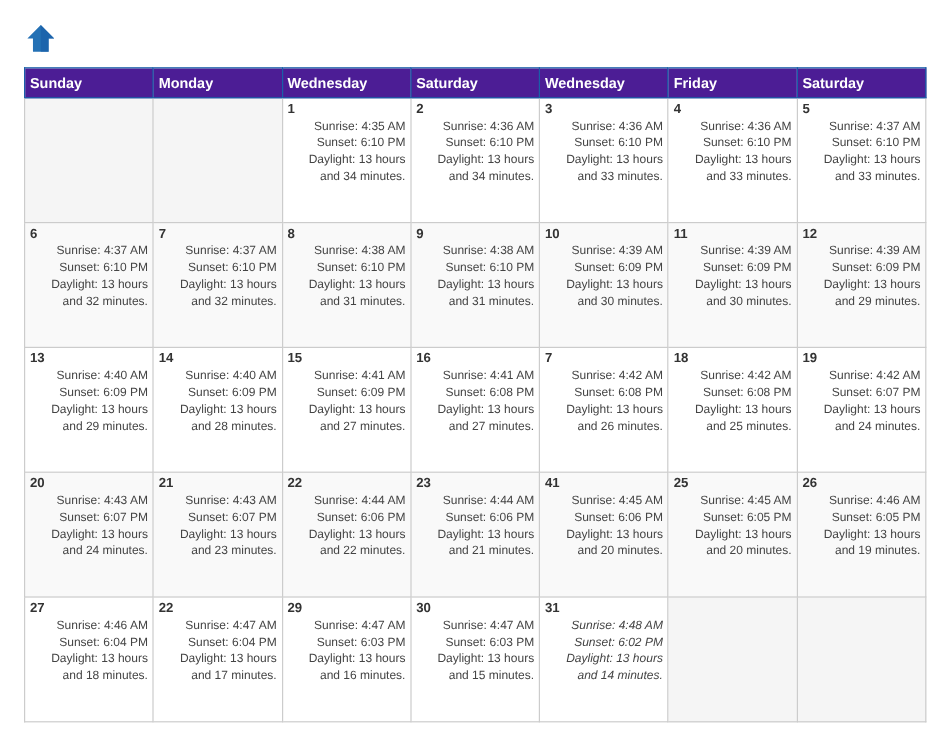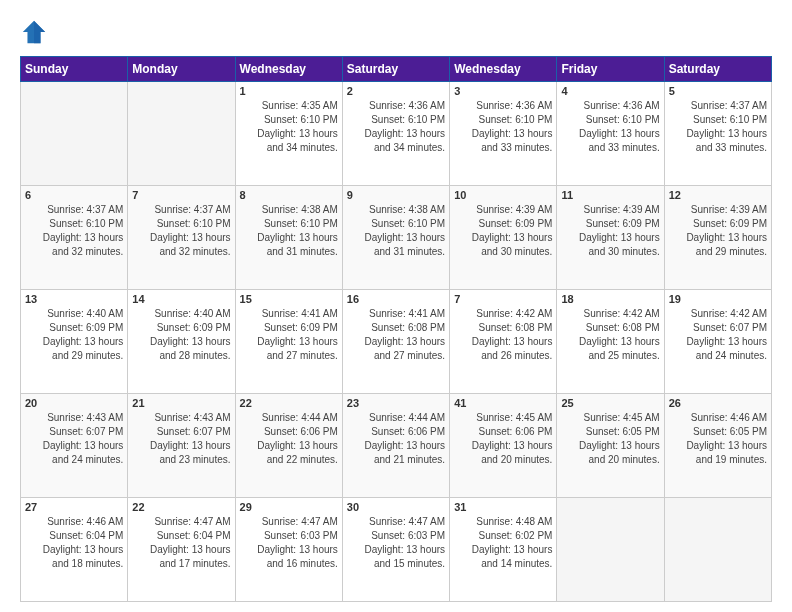--- a/index.html
+++ b/index.html
@@ -348,21 +348,21 @@
           </td>
           <td>
             <span class="day-num">30</span>
             <div class="day-info" style="white-space: pre-line;">Sunrise: 4:47 AM
 Sunset: 6:03 PM
 Daylight: 13 hours
 and 15 minutes.</div>
           </td>
           <td>
             <span class="day-num">31</span>
-            <div class="day-info" style="white-space: pre-line;">Sunrise: 4:48 AM
+            <div class="day-info" style="white-space: pre-line; font-style: italic;">Sunrise: 4:48 AM
 Sunset: 6:02 PM
 Daylight: 13 hours
 and 14 minutes.</div>
           </td>
           <td class="empty-cell"></td>
           <td class="empty-cell"></td>
         </tr>
       </tbody>
   </table>
 </div>

